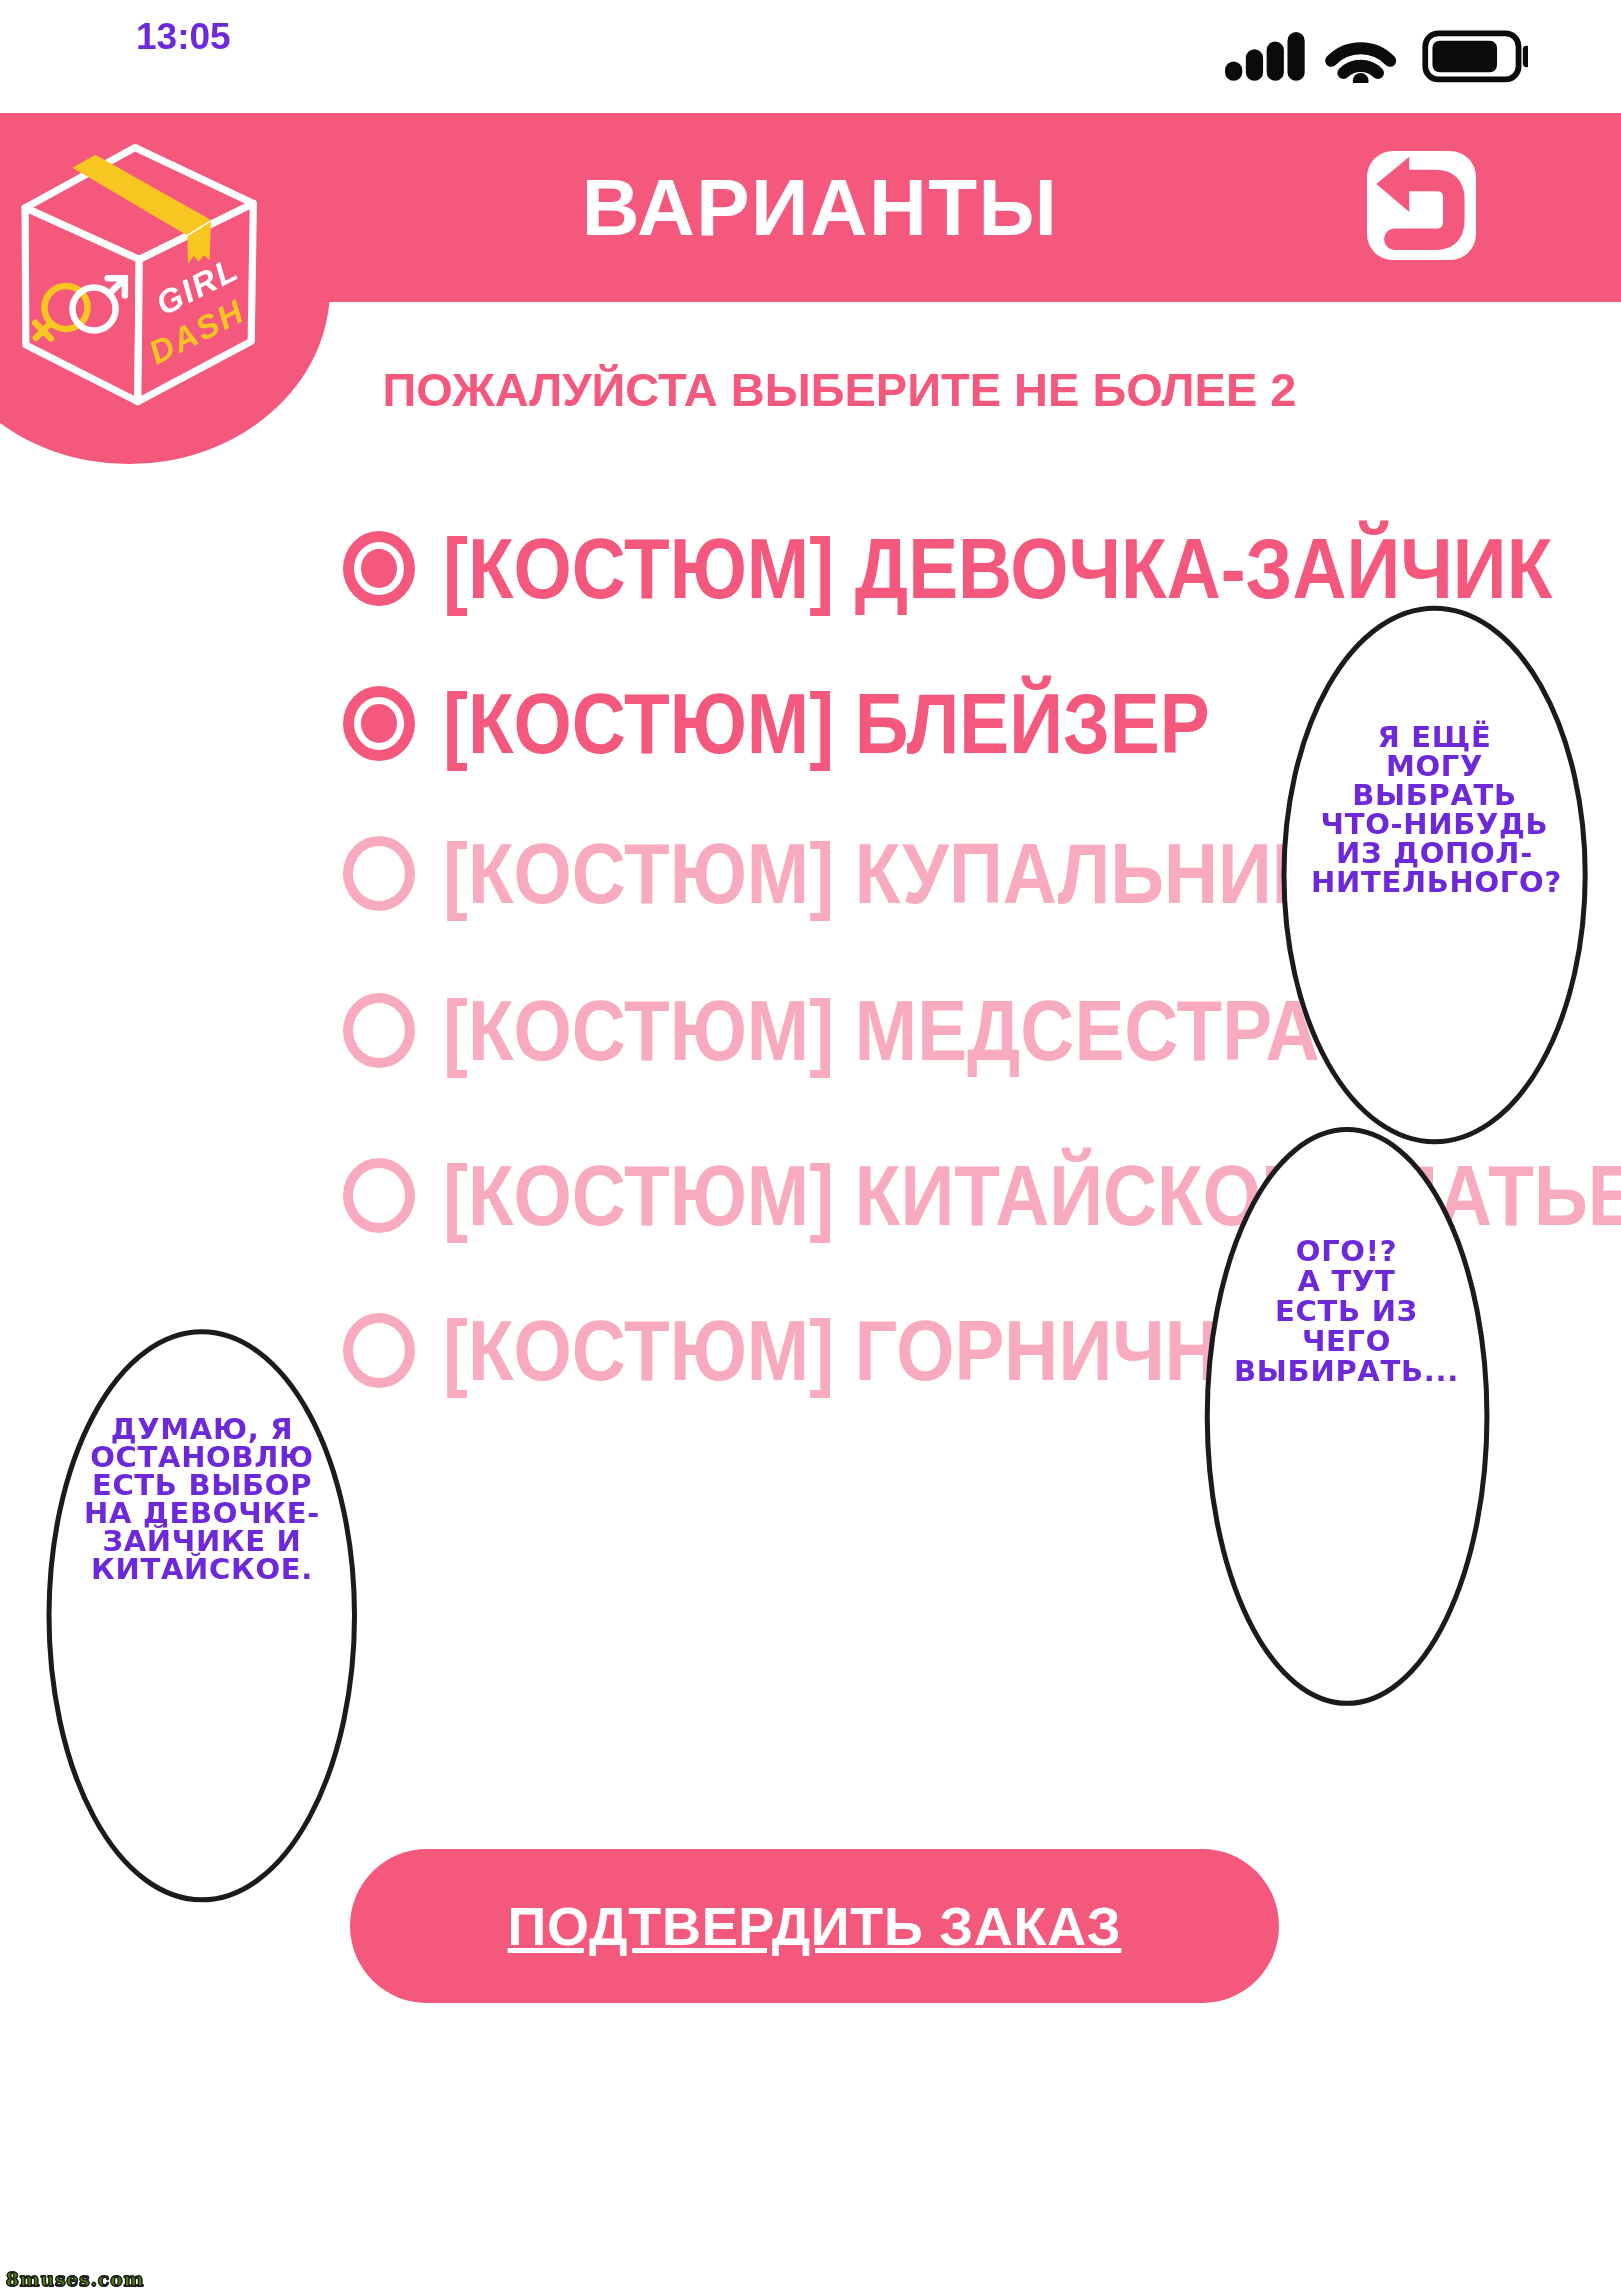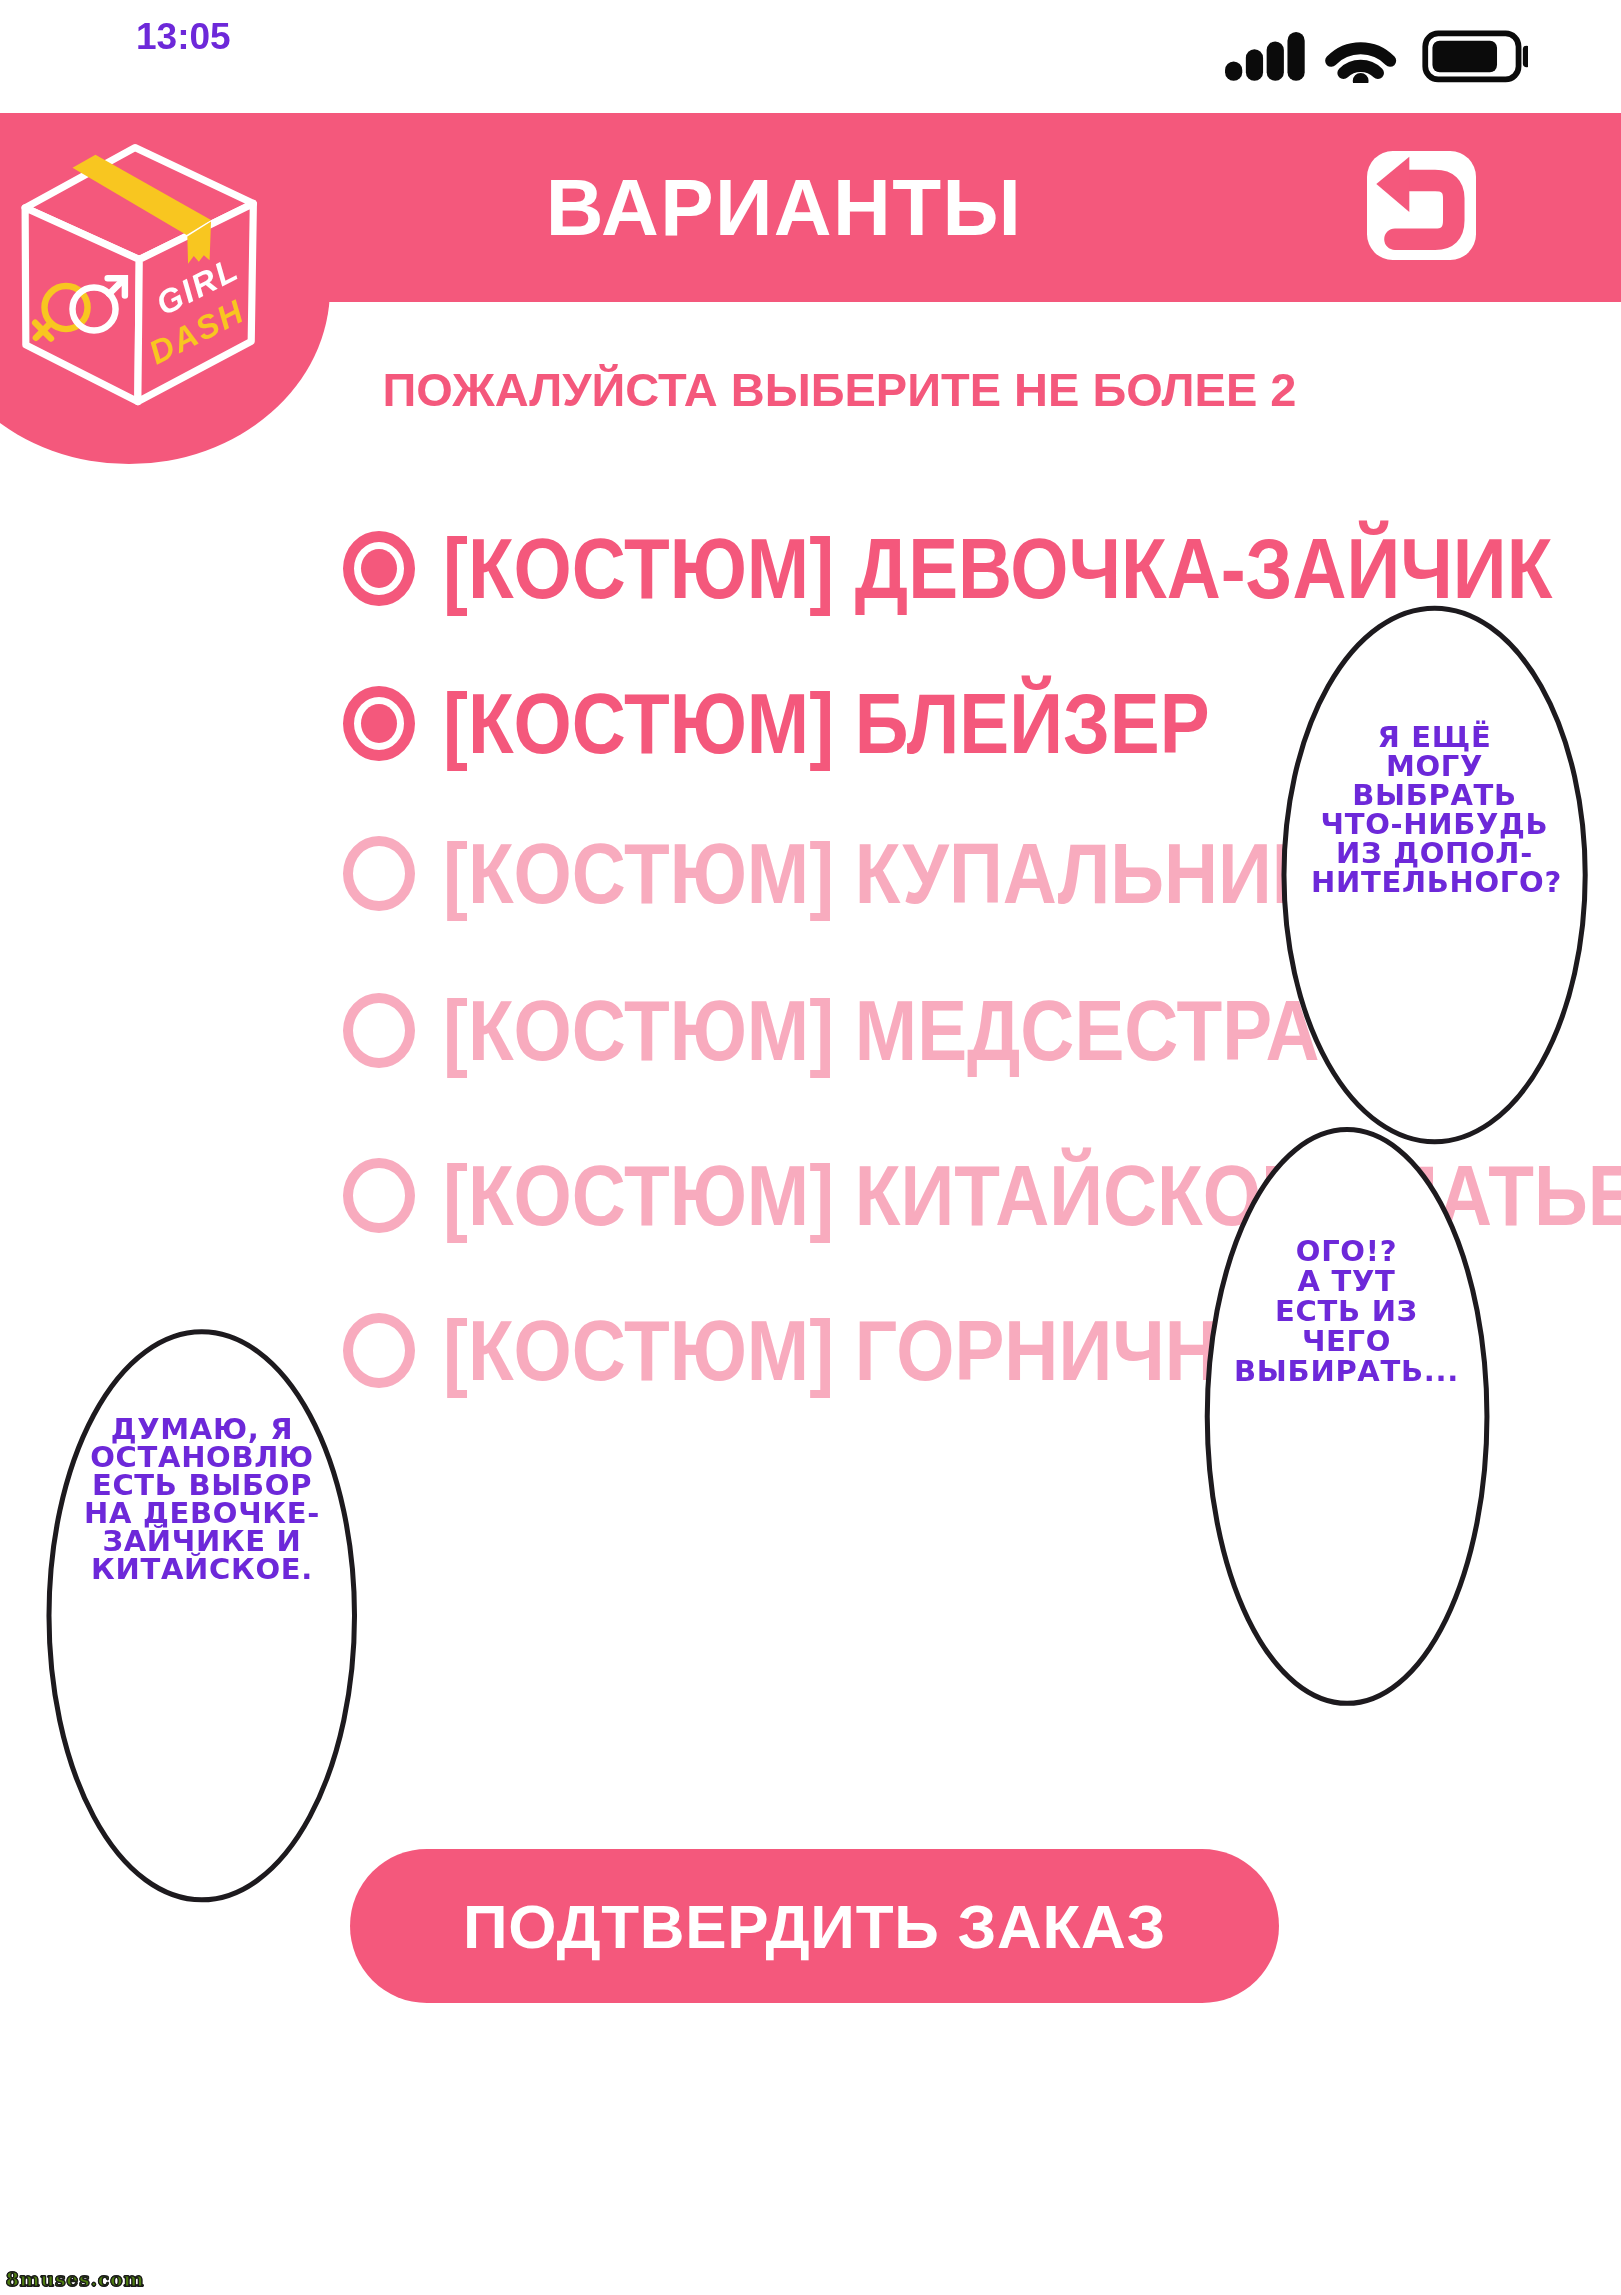--- a/index.html
+++ b/index.html
@@ -17,21 +17,21 @@
   .header-bar{
     position:absolute;left:0;top:113px;width:1622px;height:189px;background:#F4587C;
   }
   .header-blob{
     position:absolute;left:-72px;top:113px;width:402px;height:351px;
     background:#F4587C;border-radius:50%;
   }
   .app-title{
     position:absolute;left:0;top:113px;width:1568px;height:189px;
     display:flex;align-items:center;justify-content:center;
-    color:#ffffff;font-size:80px;font-weight:700;letter-spacing:1.4px;
+    color:#ffffff;font-size:80px;font-weight:700;letter-spacing:1.4px;padding-left:36px;
   }
   .back-btn{position:absolute;left:1367px;top:151px;width:109px;height:109px;}
   .logo-svg{position:absolute;left:0;top:108px;}
   
   .instruction{
     position:absolute;left:0;top:362px;width:1679px;text-align:center;
     color:#F4587C;font-size:47px;font-weight:700;letter-spacing:0px;white-space:nowrap;
   }
   
   .opt-row{position:absolute;left:343px;height:75px;display:flex;align-items:center;z-index:1;}
@@ -62,21 +62,21 @@
   .bt-a{left:1311px;top:723px;width:247px;line-height:29px;}
   .bt-b{left:1219px;top:1236px;width:255px;line-height:30px;}
   .bt-c{left:52px;top:1415px;width:300px;line-height:28px;}
   
   .confirm-btn{
     position:absolute;left:350px;top:1849px;width:929px;height:154px;
     background:#F4587C;border-radius:77px;border:none;
     display:flex;align-items:center;justify-content:center;cursor:pointer;
   }
   .confirm-btn span{
-    color:#ffffff;font-size:62px;font-weight:700;white-space:nowrap;letter-spacing:0.7px;
+    color:#ffffff;font-size:54px;font-weight:700;white-space:nowrap;letter-spacing:0.7px;text-decoration:underline;
   }
   
   .watermark{
     position:absolute;left:5.7px;top:2268px;font-family:"DejaVu Serif", serif;
     font-size:19px;font-weight:700;color:#4d7c0f;letter-spacing:0.7px;
     -webkit-text-stroke:1.1px #1a1a1a;
     text-shadow:0.7px 0 #1a1a1a,-0.7px 0 #1a1a1a,0 0.7px #1a1a1a,0 -0.7px #1a1a1a;
   }
 </style>
 </head>

